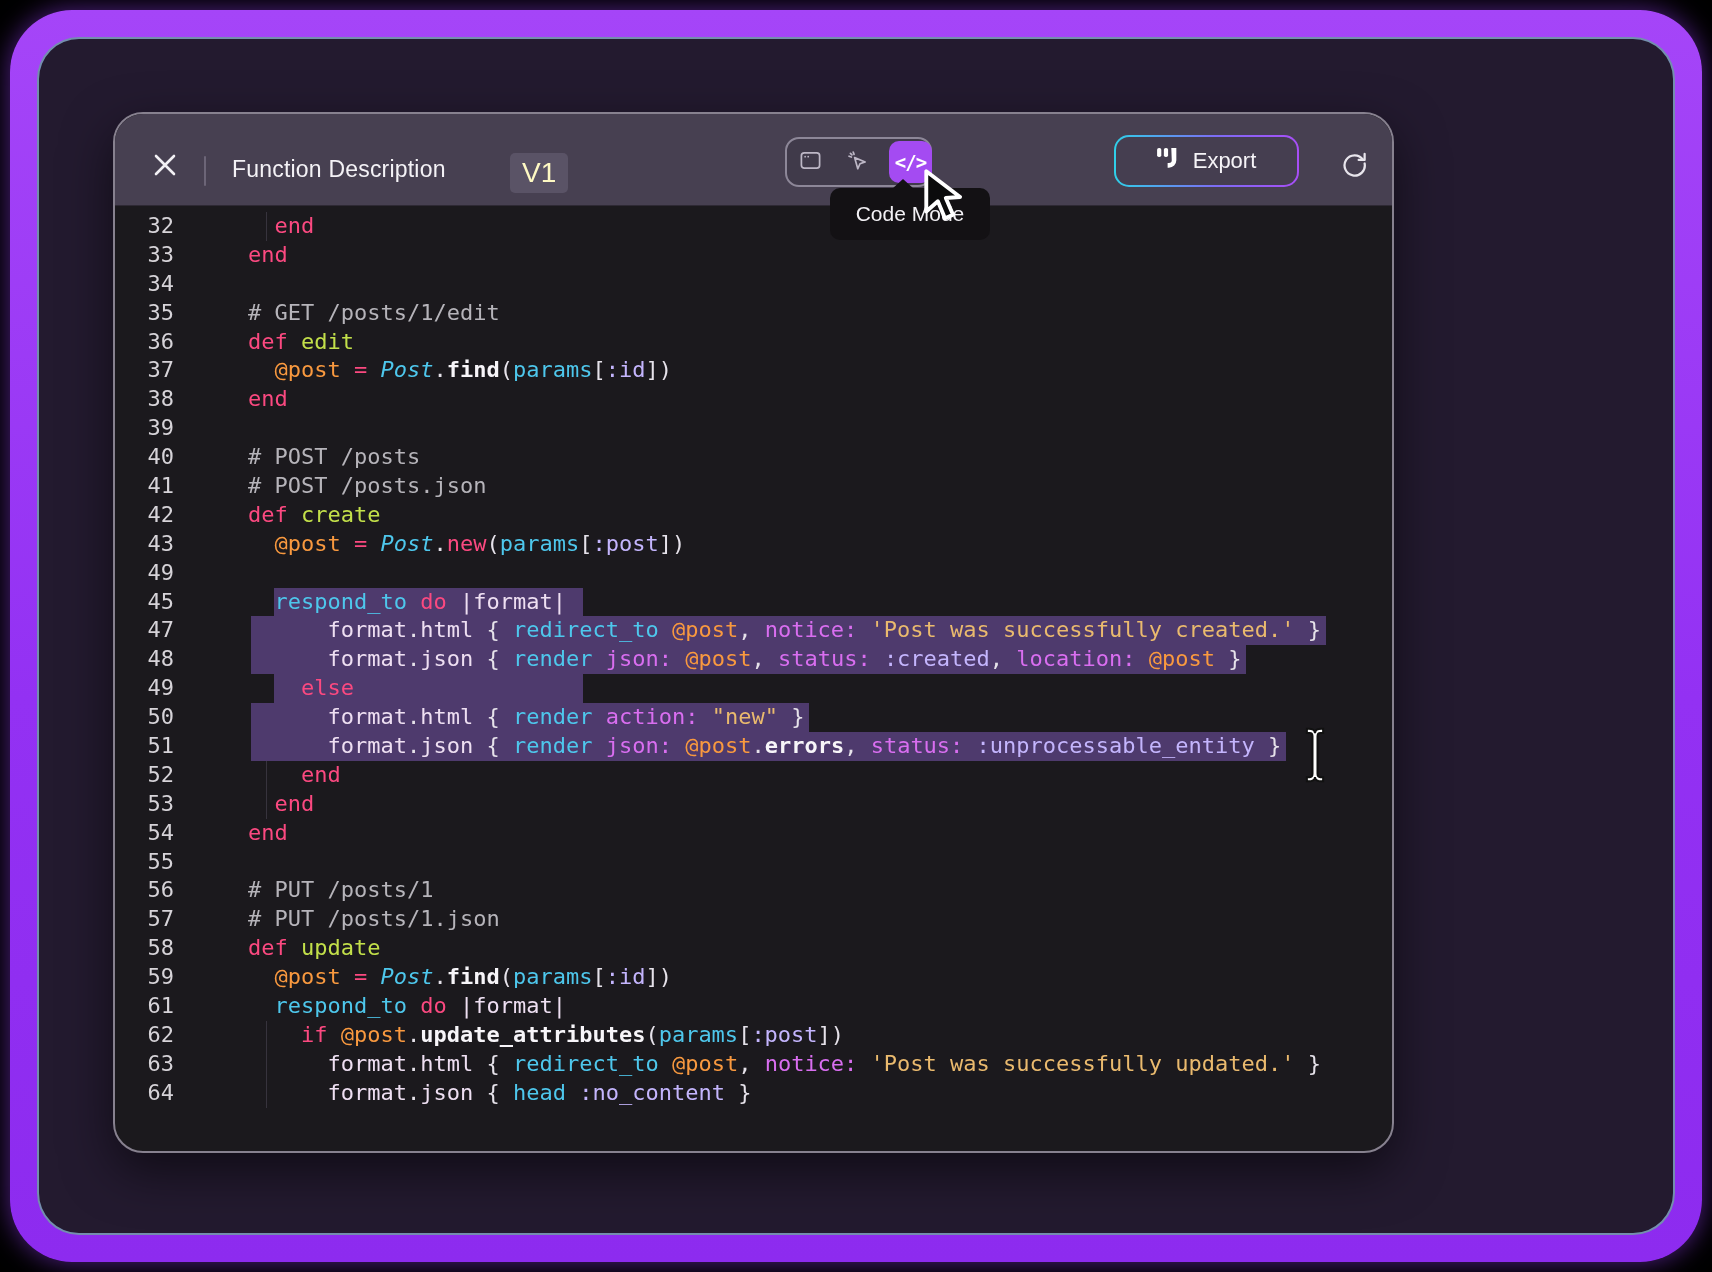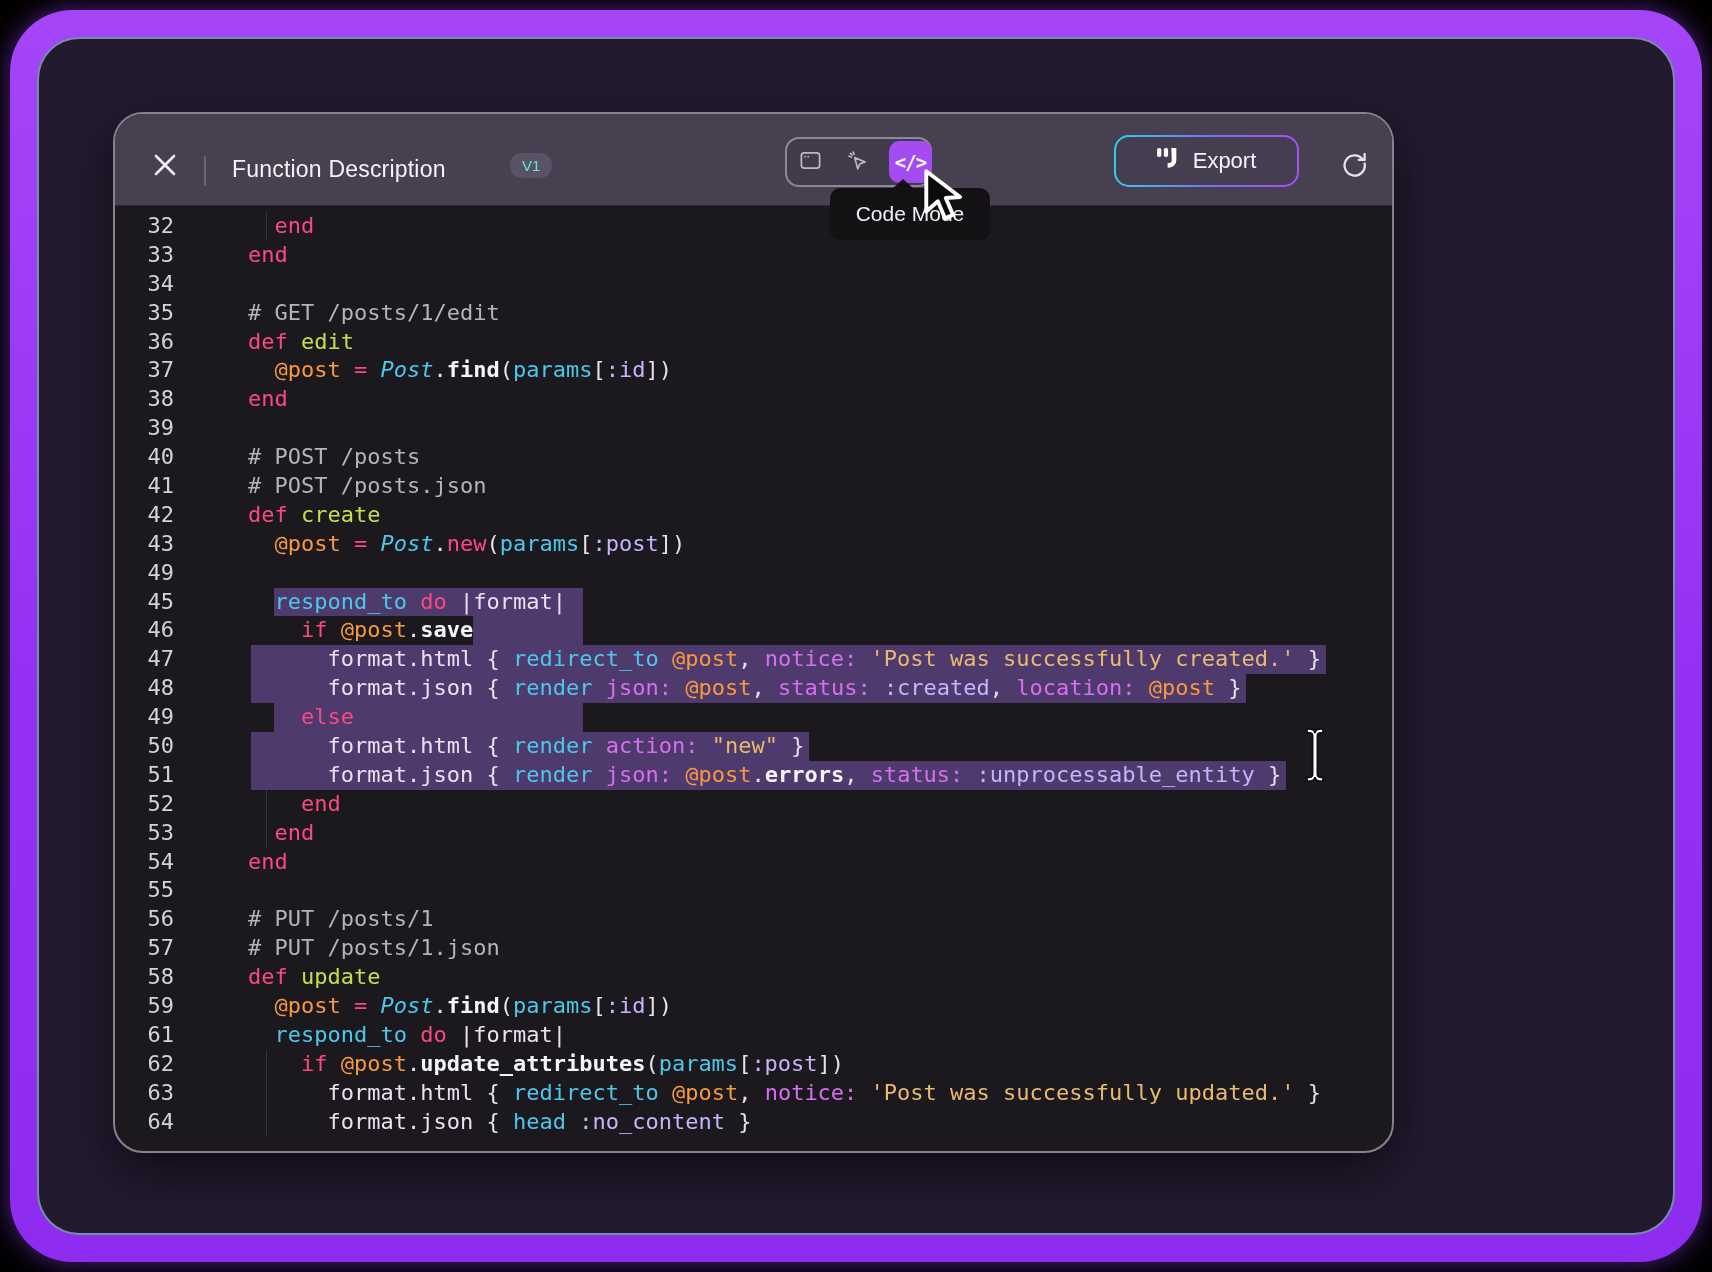--- a/index.html
+++ b/index.html
@@ -16,22 +16,22 @@
   
   .window{position:absolute;left:113px;top:112px;width:1281px;height:1041px;border-radius:30px;
     background:#1b191d;border:2px solid #87818f;box-sizing:border-box;overflow:hidden;
     box-shadow:0 18px 50px rgba(0,0,0,.55);}
 
   
   .titlebar{position:relative;height:91px;background:#474051;border-bottom:1px solid rgba(0,0,0,.35);}
   .tb-close{position:absolute;left:36px;top:37px;width:28px;height:28px;color:#f2f0f4;cursor:default;}
   .tb-divider{position:absolute;left:89px;top:42px;width:2px;height:30px;background:#6c6577;border-radius:1px;}
   .tb-title{position:absolute;left:117px;top:42px;font-size:23px;font-weight:500;color:#f4f2f6;letter-spacing:.2px;}
-  .tb-badge{position:absolute;left:395px;top:39px;padding:4px 12px;border-radius:12px;background:#5a5366;
-    color:#5eead4;font-size:15px;font-weight:500;}
+  .tb-badge{position:absolute;left:395px;top:39px;padding:4px 12px;border-radius:5px;background:#5a5366;
+    color:#fef9c3;font-size:28px;font-weight:500;}
 
   .segctl{position:absolute;left:670px;top:23px;width:147px;height:50px;border-radius:14px;
     border:2px solid #8d8798;background:rgba(56,50,66,.45);box-sizing:border-box;display:flex;align-items:center;}
   .seg-btn{width:47px;height:100%;display:flex;align-items:center;justify-content:center;color:#bdb7c6;}
   .seg-active{position:absolute;left:102px;top:2px;width:43px;height:42px;border-radius:10px;background:#a44bf2;
     display:flex;align-items:center;justify-content:center;color:#fff;font-family:"DejaVu Sans Mono",monospace;
     font-size:19px;font-weight:bold;letter-spacing:-1px;}
 
   .export-btn{position:absolute;left:999px;top:21px;width:185px;height:52px;border-radius:15px;
     background:linear-gradient(#453e50,#453e50) padding-box,
@@ -184,21 +184,20 @@
           <div class="line"><span class="ln">36</span><div class="lc"><span class="txt"><span class="tk-kw">def </span><span class="tk-dn">edit</span></span></div></div>
           <div class="line"><span class="ln">37</span><div class="lc"><span class="txt"><span class="tk-pl">  </span><span class="tk-iv">@post</span><span class="tk-pl"> </span><span class="tk-kw">=</span><span class="tk-pl"> </span><span class="tk-co">Post</span><span class="tk-pl">.</span><span class="tk-mb">find</span><span class="tk-pl">(</span><span class="tk-cy">params</span><span class="tk-pl">[</span><span class="tk-sy">:id</span><span class="tk-pl">])</span></span></div></div>
           <div class="line"><span class="ln">38</span><div class="lc"><span class="txt"><span class="tk-kw">end</span></span></div></div>
           <div class="line"><span class="ln">39</span><div class="lc"><span class="txt"></span></div></div>
           <div class="line"><span class="ln">40</span><div class="lc"><span class="txt"><span class="tk-cm"># POST /posts</span></span></div></div>
           <div class="line"><span class="ln">41</span><div class="lc"><span class="txt"><span class="tk-cm"># POST /posts.json</span></span></div></div>
           <div class="line"><span class="ln">42</span><div class="lc"><span class="txt"><span class="tk-kw">def </span><span class="tk-dn">create</span></span></div></div>
           <div class="line"><span class="ln">43</span><div class="lc"><span class="txt"><span class="tk-pl">  </span><span class="tk-iv">@post</span><span class="tk-pl"> </span><span class="tk-kw">=</span><span class="tk-pl"> </span><span class="tk-co">Post</span><span class="tk-pl">.</span><span class="tk-kw">new</span><span class="tk-pl">(</span><span class="tk-cy">params</span><span class="tk-pl">[</span><span class="tk-sy">:post</span><span class="tk-pl">])</span></span></div></div>
           <div class="line"><span class="ln">49</span><div class="lc"><span class="txt"></span></div></div>
           <div class="line"><span class="ln">45</span><div class="lc"><div class="sel" style="left: 26.48px; width: 308.492px;"></div><span class="txt"><span class="tk-pl">  </span><span class="tk-cy">respond_to</span><span class="tk-pl"> </span><span class="tk-kw">do</span><span class="tk-pl"> </span><span class="tk-fv">|format|</span></span></div></div>
-          <div class="line"><span class="ln">46</span><div class="lc"><div class="sel" style="left: 225.08px; width: 109.892px;"></div><span class="txt"><span class="tk-pl">    </span><span class="tk-kw">if</span><span class="tk-pl"> </span><span class="tk-iv">@post</span><span class="tk-pl">.</span><span class="tk-mb">save</span></span></div></div>
           <div class="line"><span class="ln">47</span><div class="lc"><div class="sel" style="left: 2.648px; width: 1075.09px;"></div><span class="txt"><span class="tk-pl">      </span><span class="tk-fv">format</span><span class="tk-pl">.</span><span class="tk-fv">html</span><span class="tk-pl"> { </span><span class="tk-cy">redirect_to</span><span class="tk-pl"> </span><span class="tk-iv">@post</span><span class="tk-pl">, </span><span class="tk-ky">notice:</span><span class="tk-pl"> </span><span class="tk-st">'Post was successfully created.'</span><span class="tk-pl"> }</span></span></div></div>
           <div class="line"><span class="ln">48</span><div class="lc"><div class="sel" style="left: 2.648px; width: 995.648px;"></div><span class="txt"><span class="tk-pl">      </span><span class="tk-fv">format</span><span class="tk-pl">.</span><span class="tk-fv">json</span><span class="tk-pl"> { </span><span class="tk-cy">render</span><span class="tk-pl"> </span><span class="tk-ky">json:</span><span class="tk-pl"> </span><span class="tk-iv">@post</span><span class="tk-pl">, </span><span class="tk-ky">status:</span><span class="tk-pl"> </span><span class="tk-sy">:created</span><span class="tk-pl">, </span><span class="tk-ky">location:</span><span class="tk-pl"> </span><span class="tk-iv">@post</span><span class="tk-pl"> }</span></span></div></div>
           <div class="line"><span class="ln">49</span><div class="lc"><div class="sel" style="left: 26.48px; width: 308.492px;"></div><span class="txt"><span class="tk-pl">    </span><span class="tk-kw">else</span></span></div></div>
           <div class="line"><span class="ln">50</span><div class="lc"><div class="sel" style="left: 2.648px; width: 558.728px;"></div><span class="txt"><span class="tk-pl">      </span><span class="tk-fv">format</span><span class="tk-pl">.</span><span class="tk-fv">html</span><span class="tk-pl"> { </span><span class="tk-cy">render</span><span class="tk-pl"> </span><span class="tk-ky">action:</span><span class="tk-pl"> </span><span class="tk-st">"new"</span><span class="tk-pl"> }</span></span></div></div>
           <div class="line"><span class="ln">51</span><div class="lc"><div class="sel" style="left: 2.648px; width: 1035.37px;"></div><span class="txt"><span class="tk-pl">      </span><span class="tk-fv">format</span><span class="tk-pl">.</span><span class="tk-fv">json</span><span class="tk-pl"> { </span><span class="tk-cy">render</span><span class="tk-pl"> </span><span class="tk-ky">json:</span><span class="tk-pl"> </span><span class="tk-iv">@post</span><span class="tk-pl">.</span><span class="tk-mb">errors</span><span class="tk-pl">, </span><span class="tk-ky">status:</span><span class="tk-pl"> </span><span class="tk-sy">:unprocessable_entity</span><span class="tk-pl"> }</span></span></div></div>
           <div class="line"><span class="ln">52</span><div class="lc"><div class="guide" style="left: 18.48px;"></div><span class="txt"><span class="tk-pl">    </span><span class="tk-kw">end</span></span></div></div>
           <div class="line"><span class="ln">53</span><div class="lc"><div class="guide" style="left: 18.48px;"></div><span class="txt"><span class="tk-pl">  </span><span class="tk-kw">end</span></span></div></div>
           <div class="line"><span class="ln">54</span><div class="lc"><span class="txt"><span class="tk-kw">end</span></span></div></div>
           <div class="line"><span class="ln">55</span><div class="lc"><span class="txt"></span></div></div>
           <div class="line"><span class="ln">56</span><div class="lc"><span class="txt"><span class="tk-cm"># PUT /posts/1</span></span></div></div>

